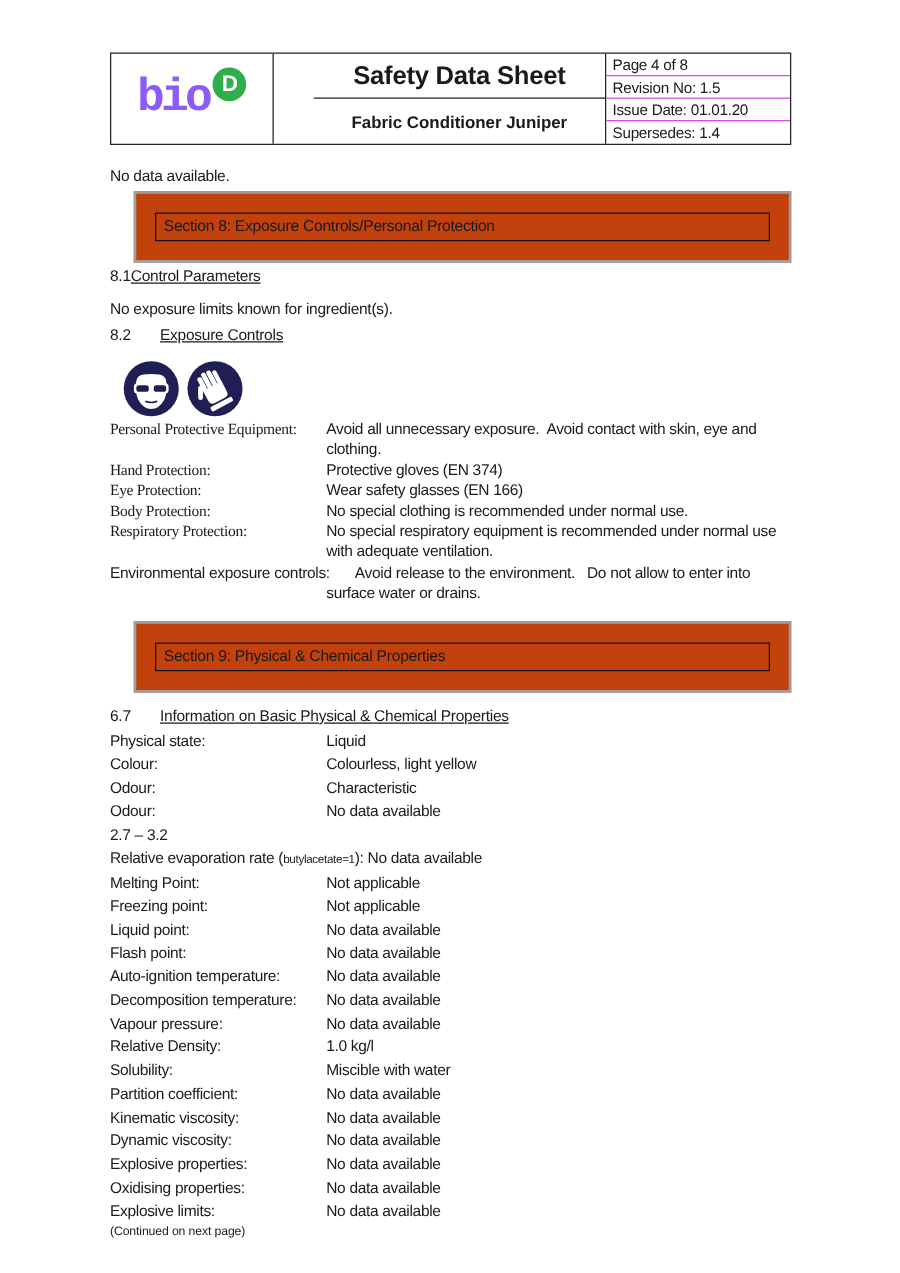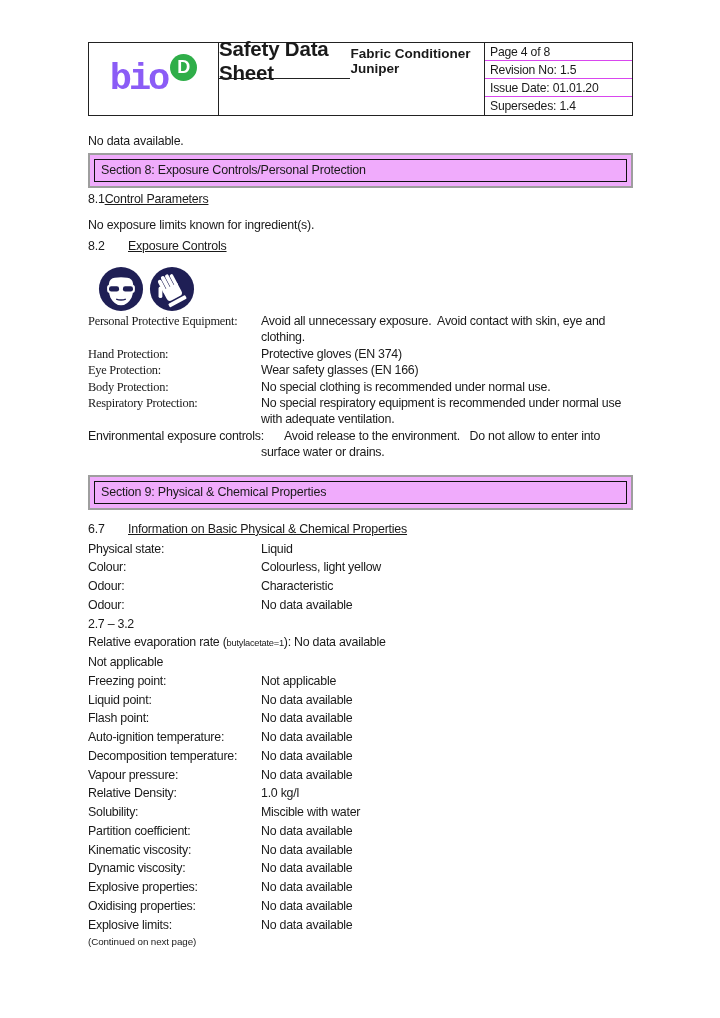--- a/index.html
+++ b/index.html
@@ -27,29 +27,29 @@
     font-family: Liberation Mono, monospace;
     font-weight: bold; font-size: 37px; letter-spacing: -3px; color: #8b5cf6;
   }
   .logo-badge {
     width: 27px; height: 27px; border-radius: 50%;
     color: #fff; font-weight: bold; font-size: 18px;
     display: flex; align-items: center; justify-content: center;
     position: relative; top: -12px; margin-left: 3px;
     font-family: "Liberation Sans", sans-serif;
   }
-  .cell-mid { border-left: 1px solid #222; border-right: 1px solid #222; display: flex; flex-direction: row; }
+  .cell-mid { border-left: 1px solid #222; border-right: 1px solid #222; display: flex; flex-direction: column; padding-left: 32px; }
   .title-row { height: 36px; border-bottom: 1px solid #222; display: flex; align-items: center; justify-content: center; font-weight: bold; font-size: 20.5px; letter-spacing: -0.2px; }
   .subtitle-row { height: 36px; display: flex; align-items: center; justify-content: center; font-weight: bold; font-size: 13.5px; }
   .cell-meta { display: flex; flex-direction: column; }
   .meta-row { height: 18px; display: flex; align-items: center; padding-left: 5px; font-size: 12.2px; border-bottom: 1px solid #d946ef; letter-spacing: -0.2px; }
   .meta-row:last-child { border-bottom: none; }
 
   
-  .banner { border: 2px solid #9e9e9e; padding: 4px; background: #f0abfc; }
+  .banner { border: 2px solid #9e9e9e; padding: 15px; background: #c2410c; margin-left: 19px; }
   .banner-inner { border: 1px solid #111; padding: 3px 6px 4px 6px; font-size: 12.5px; letter-spacing: -0.2px; }
   .banner8 { margin-top: 4px; }
   .banner9 { margin-top: 14px; }
 
   
   .body-text { font-size: 12.4px; letter-spacing: -0.2px; }
   .note-top { margin-top: 18px; line-height: 15px; }
   .sub-heading { line-height: 15px; font-size: 12.4px; letter-spacing: -0.2px; }
   .sub81 { margin-top: 4px; }
   .note-limits { margin-top: 11px; line-height: 15px; }
@@ -182,20 +182,21 @@
         </div>
         <div class="prow">
           <span class="k">Odour:</span>
           <span class="v">No data available</span>
         </div>
         <div class="prow">
           <span class="v">2.7 – 3.2</span>
         </div>
         <div class="prow-inline"><span>Relative evaporation rate (</span><span class="tiny">butylacetate=1</span><span>): No data available</span></div>
         <div class="prow">
+          <span class="k">Melting Point:</span>
           <span class="v">Not applicable</span>
         </div>
         <div class="prow">
           <span class="k">Freezing point:</span>
           <span class="v">Not applicable</span>
         </div>
         <div class="prow">
           <span class="k">Liquid point:</span>
           <span class="v">No data available</span>
         </div>

